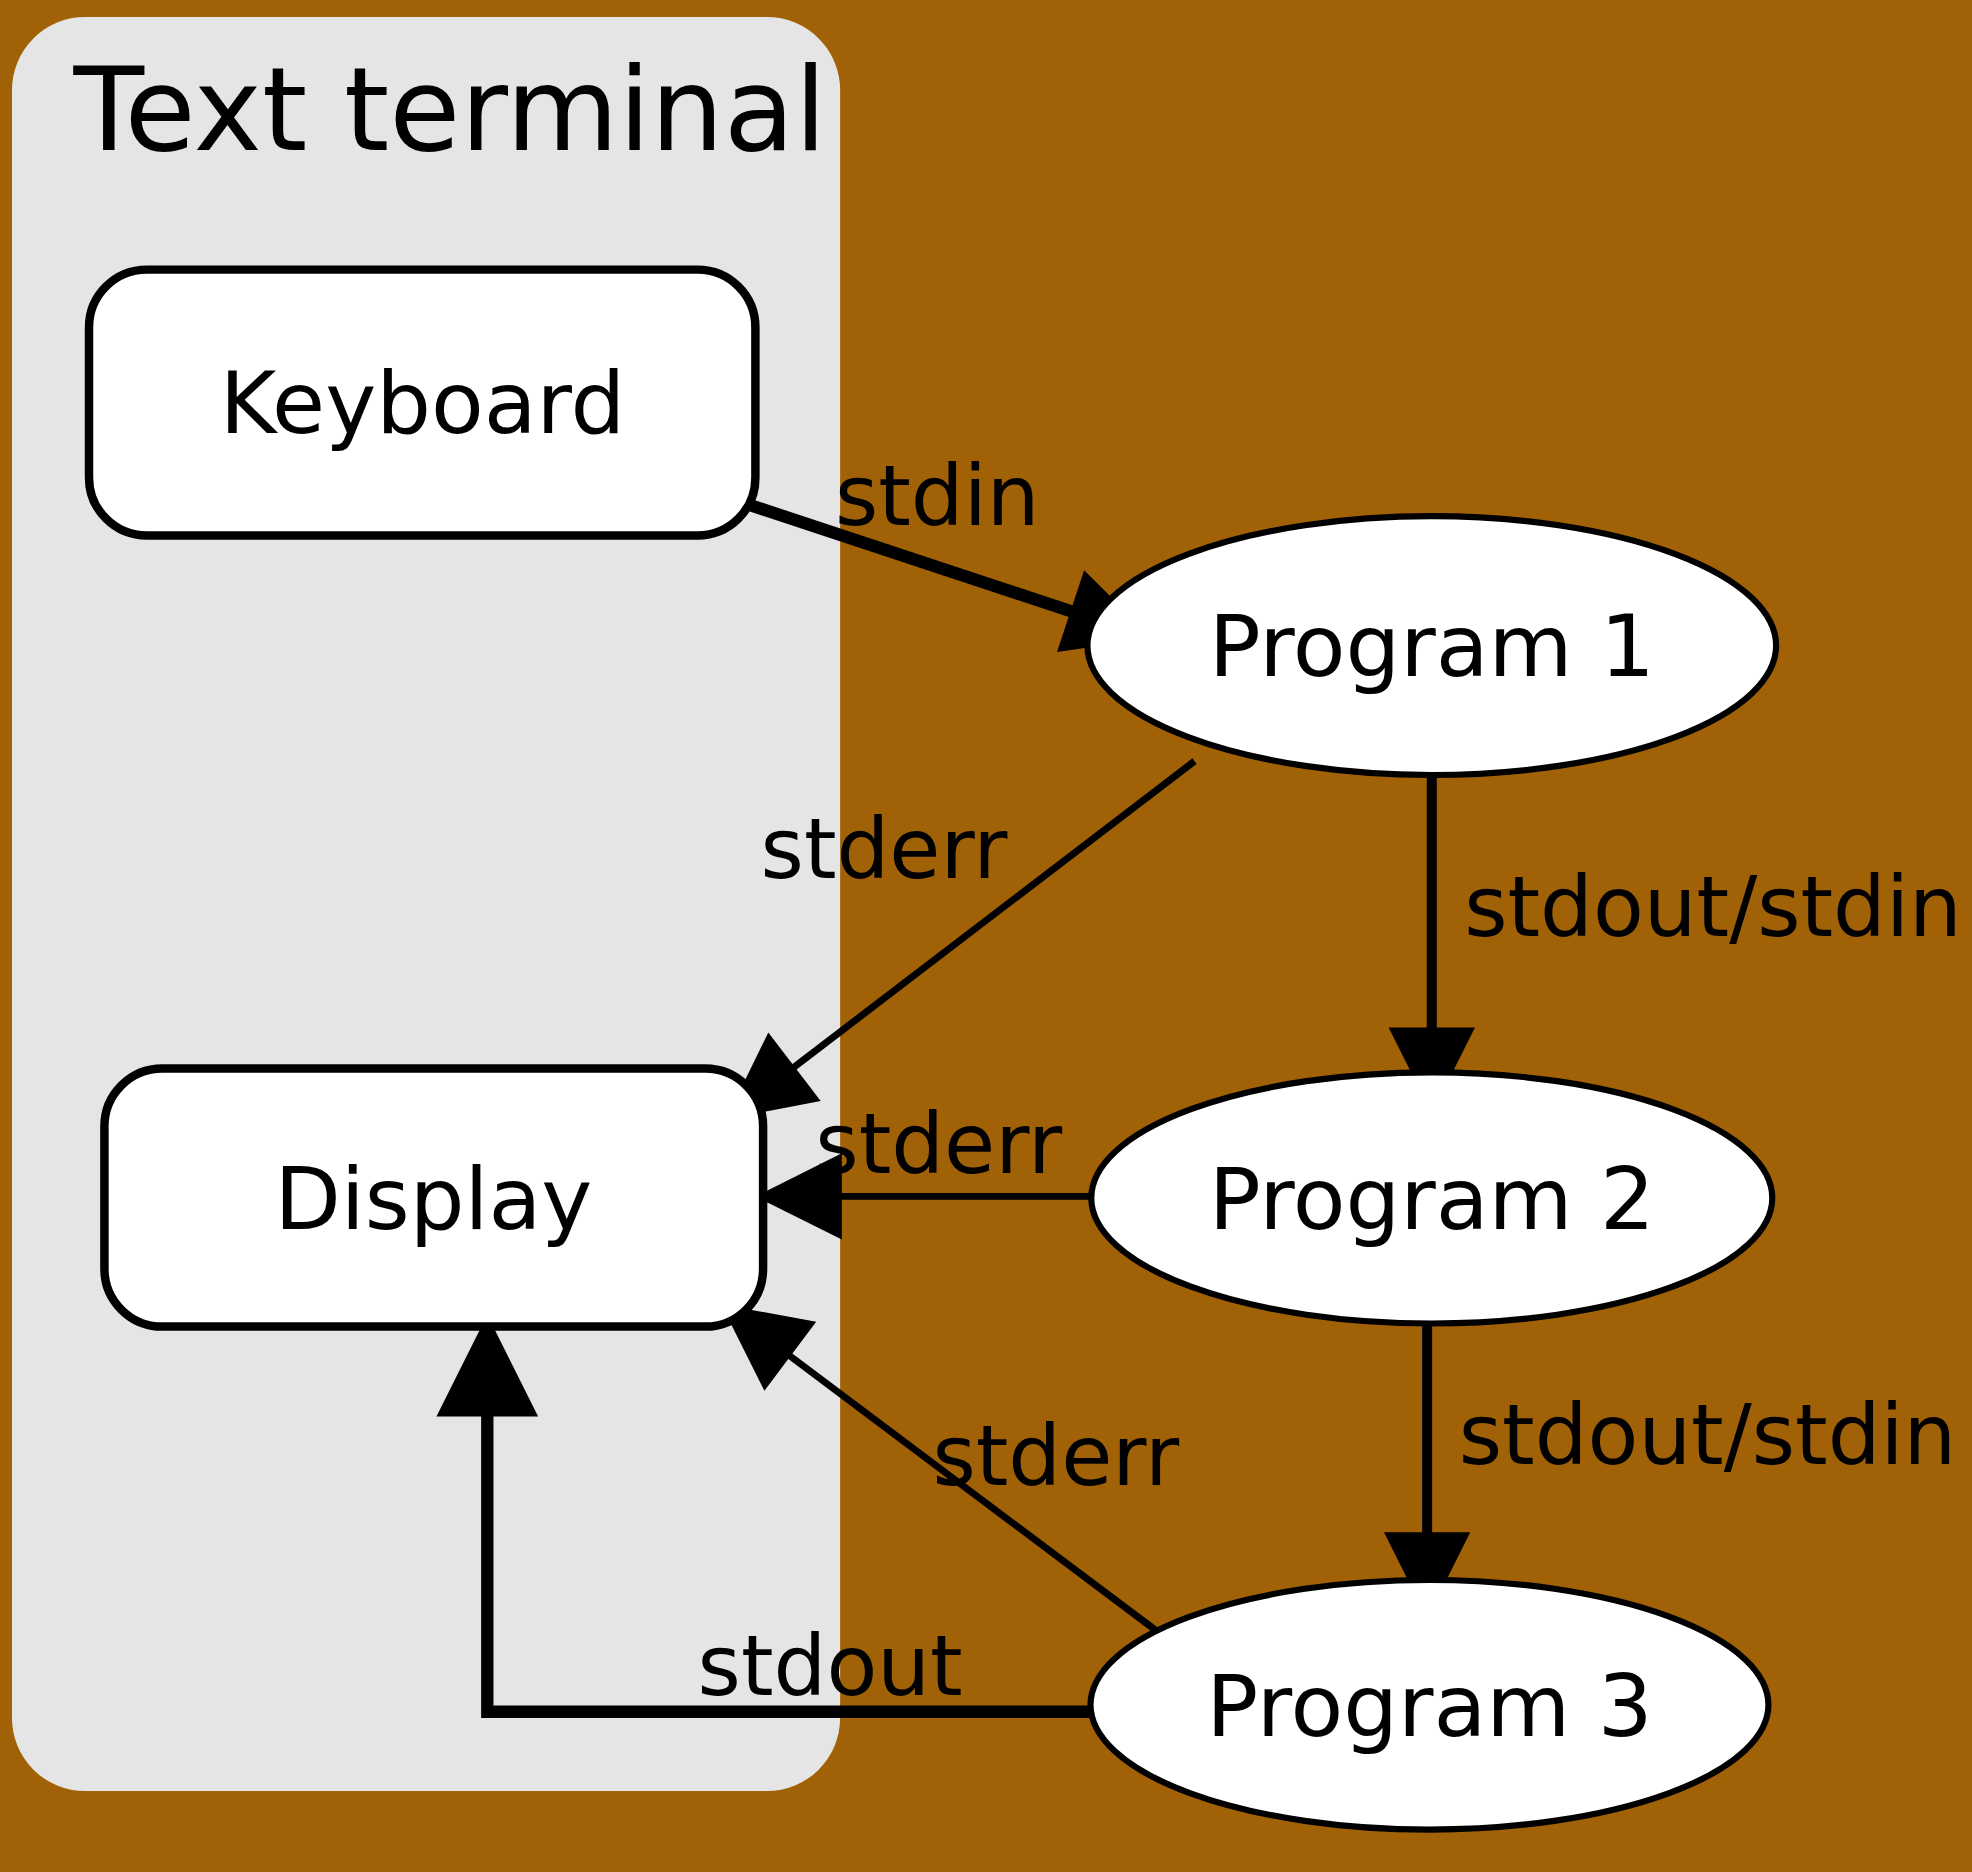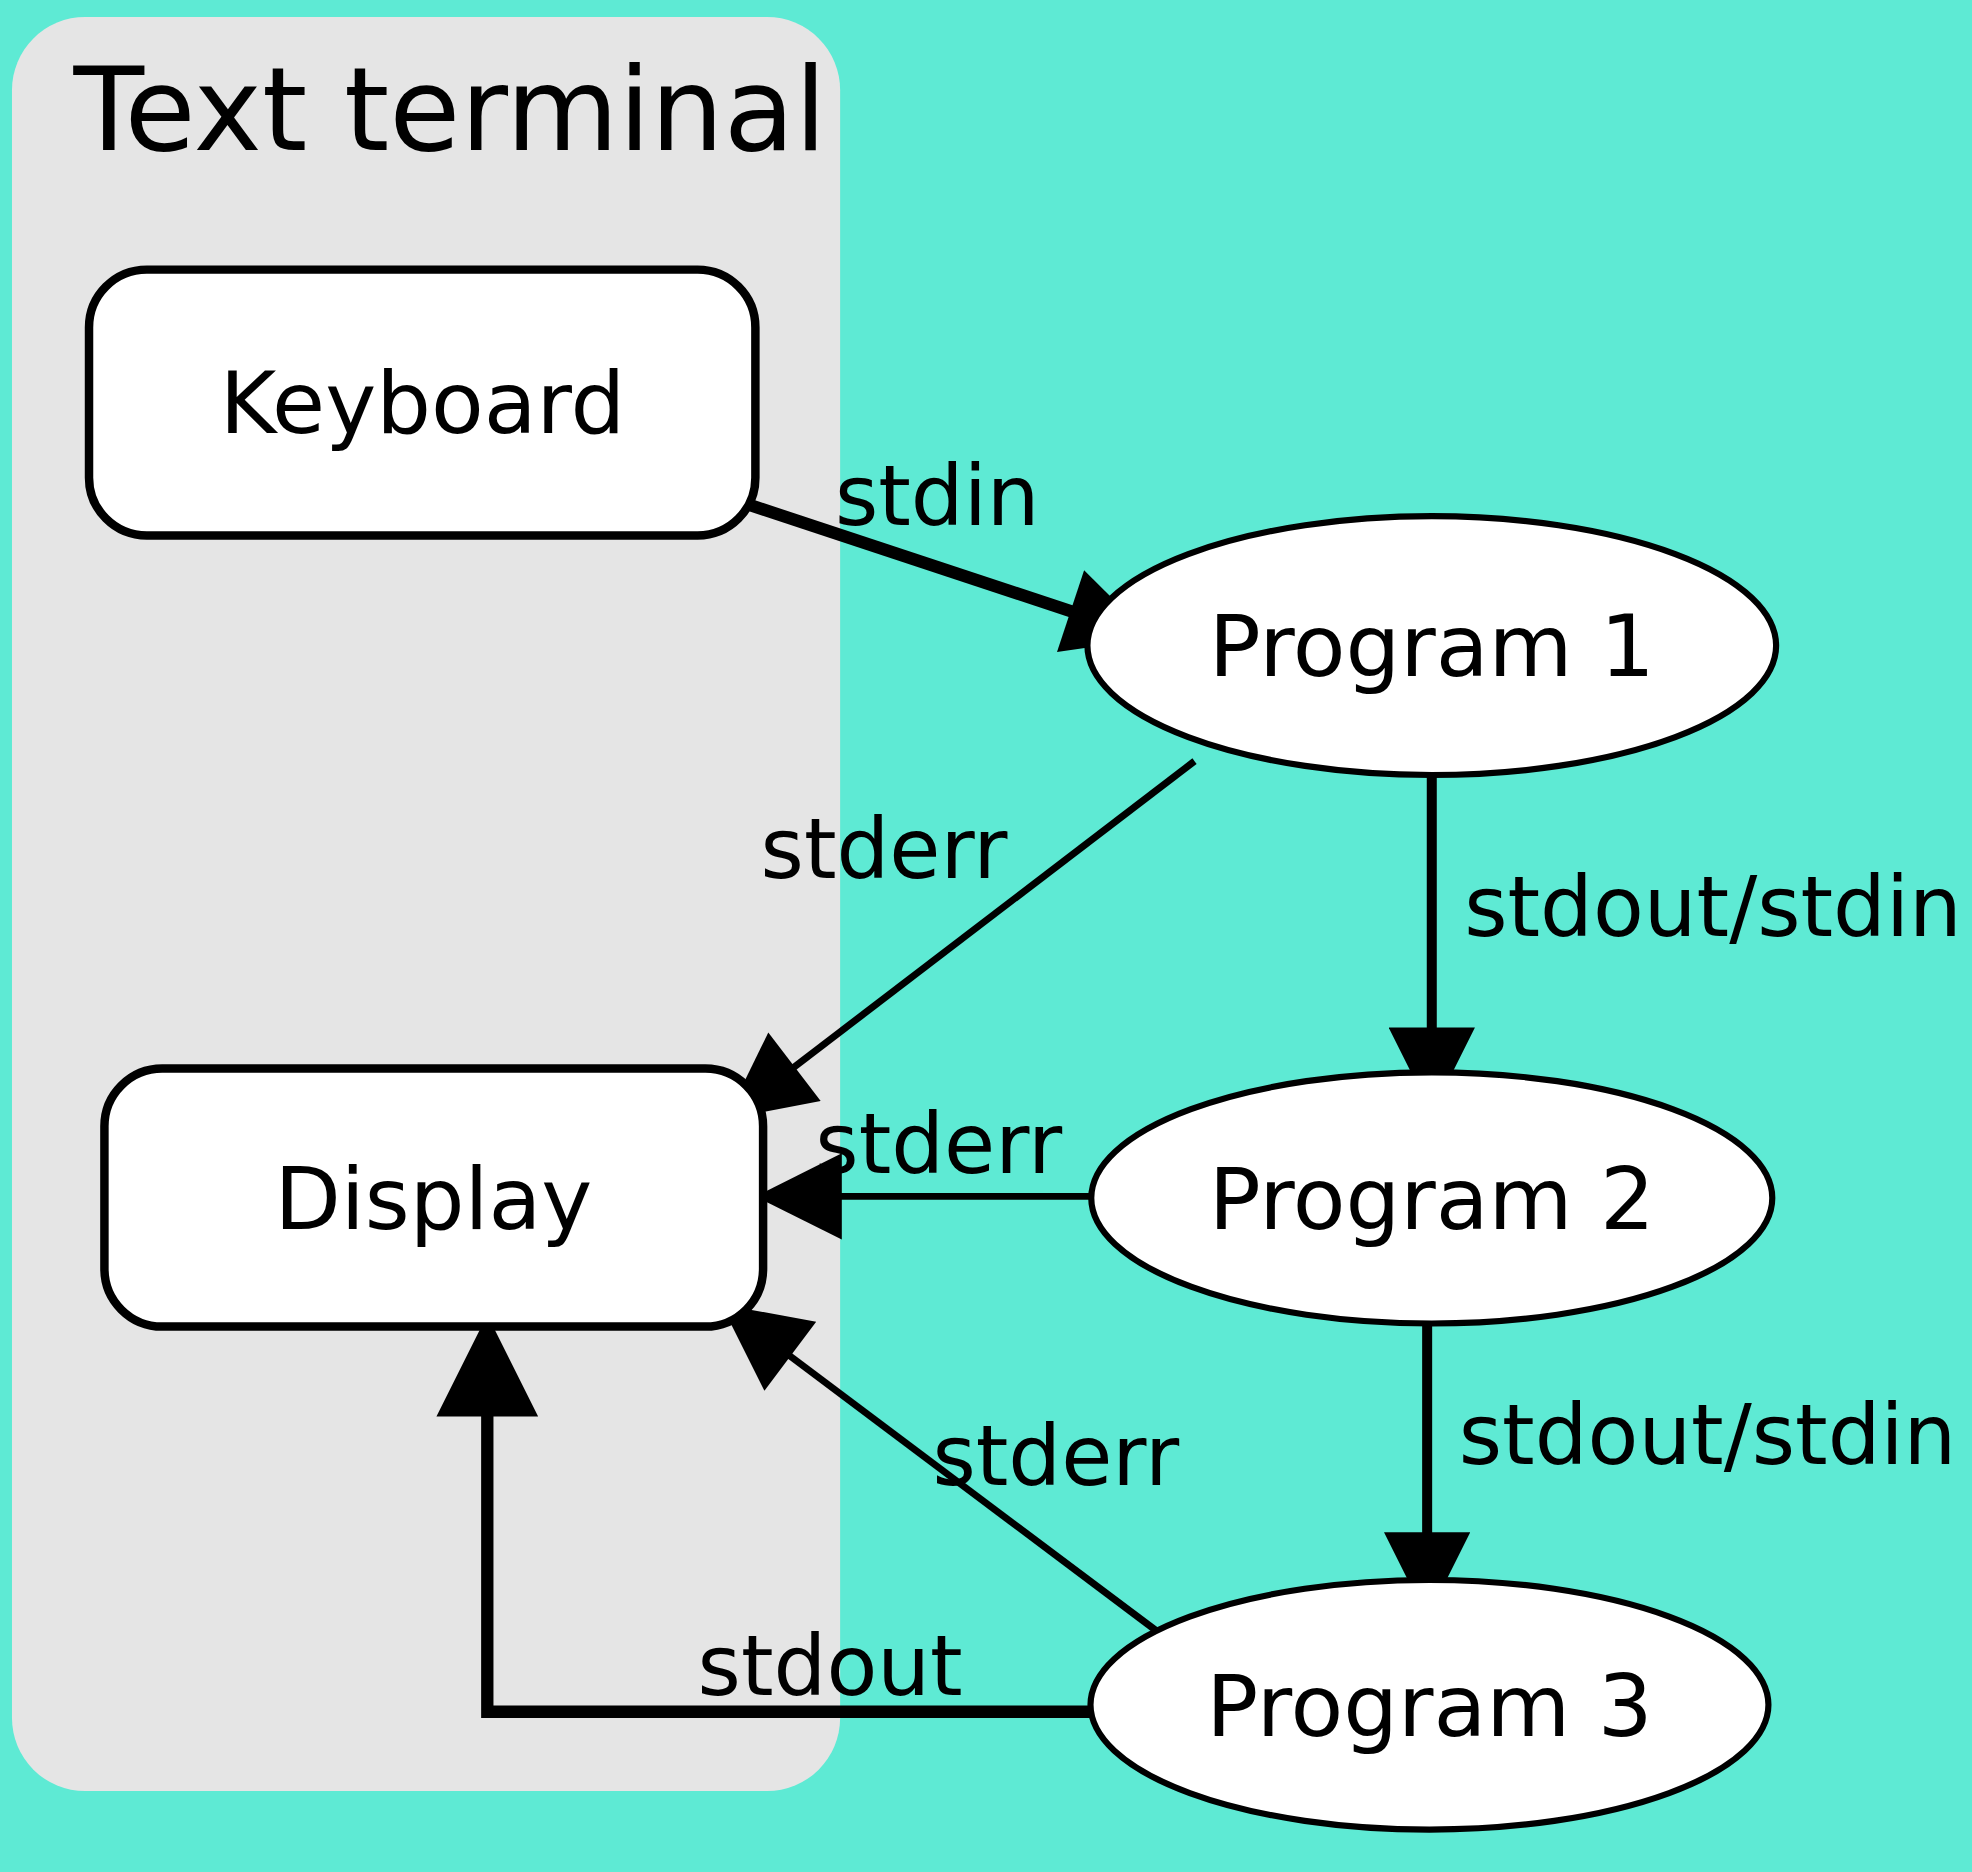--- a/index.html
+++ b/index.html
@@ -5,21 +5,21 @@
   html, body {
     margin: 0;
     padding: 0;
     background: #ffffff;
     font-family: "DejaVu Sans", sans-serif;
   }
   .stage {
     width: 1973px;
     height: 1872px;
     position: relative;
-    background: #5eead4;
+    background: #a16207;
     text-decoration: underline;
   }
   svg { display: block; }
   text {
     font-family: "DejaVu Sans", sans-serif;
     fill: #000000;
   }
   .title-label   { font-size: 150px; }
   .node-label    { font-size: 112px; }
   .edge-label    { font-size: 108px; }

